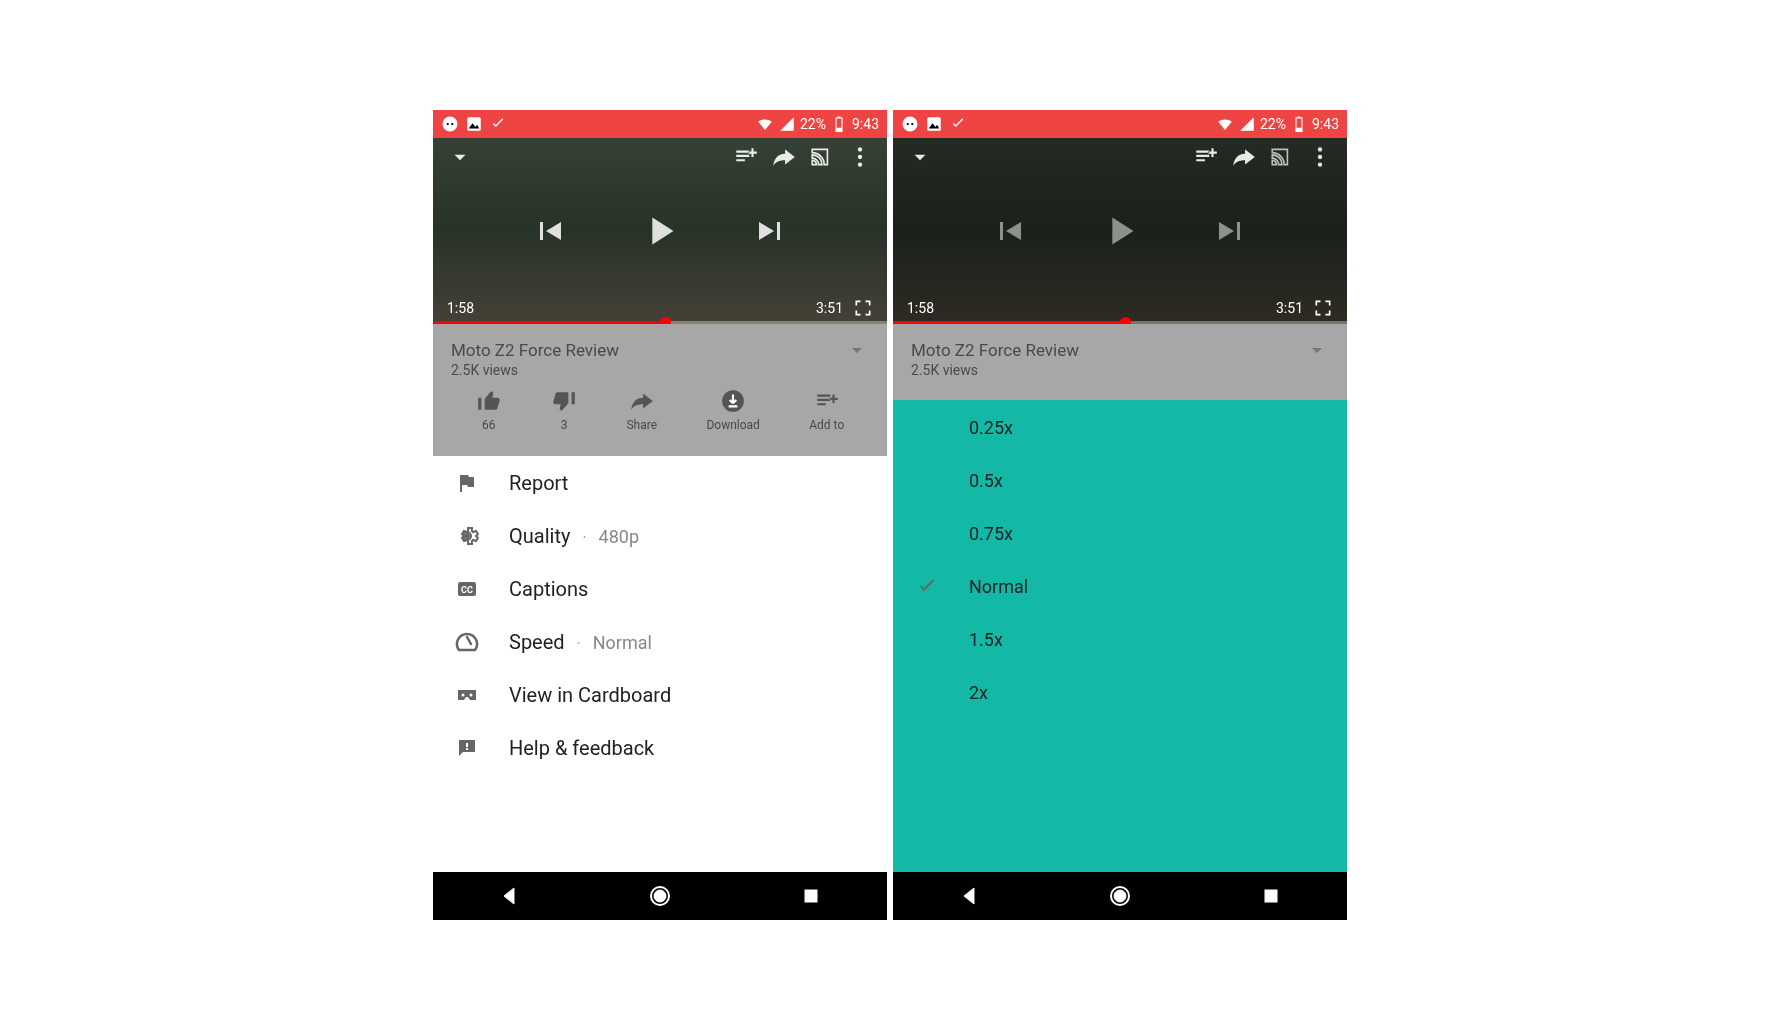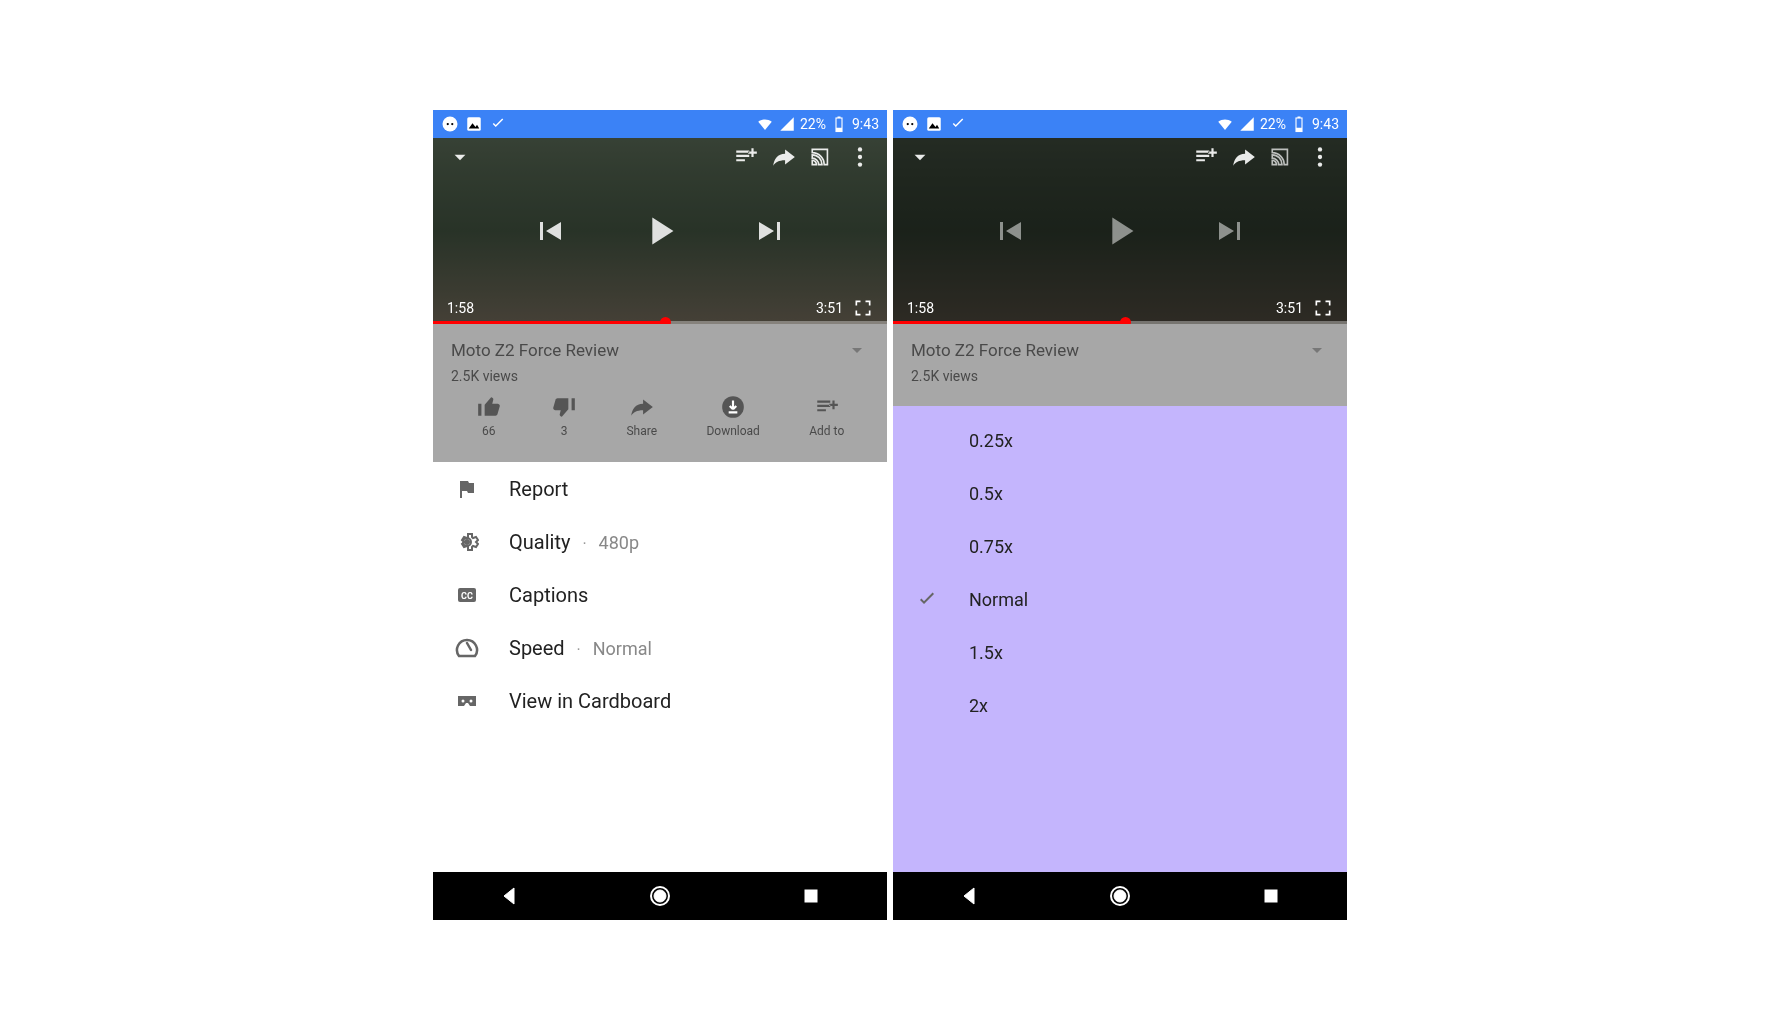--- a/index.html
+++ b/index.html
@@ -1,51 +1,51 @@
 <!DOCTYPE html>
 <html><head>
 <meta charset="utf-8">
 <style>
   * { margin: 0; padding: 0; box-sizing: border-box; font-family: Roboto, Arial, sans-serif; }
   body { background: #fff; width: 1780px; height: 1030px; display: flex; align-items: center; justify-content: center; }
   .container { display: flex; gap: 6px; }
   .phone { width: 454px; height: 810px; background: #fff; position: relative; display: flex; flex-direction: column; overflow: hidden; }
-  .status-bar { height: 28px; background: #3b82f6; color: #fff; display: flex; align-items: center; justify-content: space-between; padding: 0 8px; font-size: 14px; }
+  .status-bar { height: 28px; background: #ef4444; color: #fff; display: flex; align-items: center; justify-content: space-between; padding: 0 8px; font-size: 14px; }
   .status-left { display: flex; gap: 6px; align-items: center; }
   .status-right { display: flex; gap: 4px; align-items: center; }
   .status-icon { width: 18px; height: 18px; fill: #fff; }
   .video-area { position: relative; height: 186px; background: linear-gradient(180deg, #7a9176 0%, #6b8268 20%, #5a7158 50%, #9a8f7a 100%); }
   .dim-overlay { position: absolute; inset: 0; background: rgba(0,0,0,0.55); }
   .video-top-row { position: absolute; top: 6px; left: 0; right: 0; display: flex; align-items: center; padding: 0 14px; gap: 12px; }
   .vt-spacer { flex: 1; }
   .vt-icon { width: 26px; height: 26px; fill: rgba(255,255,255,0.9); }
   .video-center { position: absolute; top: 50%; left: 50%; transform: translate(-50%,-50%); display: flex; gap: 70px; align-items: center; }
   .play-icon { width: 36px; height: 36px; fill: rgba(255,255,255,0.85); }
   .video-bottom { position: absolute; bottom: 6px; left: 0; right: 0; display: flex; align-items: center; padding: 0 14px; color: #fff; font-size: 14px; }
   .vb-time-left { flex: 0 0 auto; }
   .vb-spacer { flex: 1; }
   .progress-bar { position: absolute; bottom: 0; left: 0; right: 0; height: 3px; background: rgba(255,255,255,0.35); }
   .progress-fill { height: 100%; width: 51%; background: #f00; position: relative; }
   .progress-dot { position: absolute; right: -6px; top: -4px; width: 11px; height: 11px; background: #f00; border-radius: 50%; }
   .title-panel { background: #fff; padding: 14px 18px 10px 18px; position: relative; }
   .panel-dim { position: absolute; inset: 0; background: rgba(80,80,80,0.5); }
   .title-row { display: flex; align-items: center; position: relative; }
   .title-text { font-size: 17px; color: #222; flex: 1; }
-  .views-text { font-size: 14px; color: #666; margin-top: 6px; position: relative;}
+  .views-text { font-size: 14px; color: #666; position: relative;}
   .actions-row { display: flex; justify-content: space-around; padding: 10px 0 14px 0; position: relative; }
   .action-item { display: flex; flex-direction: column; align-items: center; gap: 4px; }
   .action-item svg { width: 26px; height: 26px; fill: #555; }
   .action-label { font-size: 12px; color: #555; }
   .menu-sheet { background: #fff; flex: 1; }
   .menu-row { display: flex; align-items: center; height: 53px; padding: 0 22px; gap: 30px; }
   .menu-row svg { width: 24px; height: 24px; fill: #666; flex-shrink: 0; }
   .menu-label { font-size: 20px; color: #222; }
   .menu-sep { color: #999; margin: 0 8px; }
   .menu-sub { color: #888; font-size: 18px; }
-  .speed-sheet { background: #c4b5fd; flex: 1; padding-top: 8px;}
+  .speed-sheet { background: #14b8a6; flex: 1; padding-top: 1px;}
   .speed-row { display: flex; align-items: center; height: 53px; padding: 0 22px; gap: 0; }
   .speed-check { width: 54px; display: flex; justify-content: flex-start; }
   .speed-check svg { width: 24px; height: 24px; fill: #666; }
   .speed-label { font-size: 18px; color: #222; }
   .nav-bar { height: 48px; background: #000; display: flex; align-items: center; justify-content: space-around; margin-top: auto; }
   .nav-icon { width: 24px; height: 24px; fill: #fff; stroke: #fff;}
   .dimmed .title-text, .dimmed .views-text, .dimmed .action-label { color: rgba(50,50,50,0.8); }
   .chevron-down { width: 24px; height: 24px; fill: #777; }
   .fullscreen-icon { width: 20px; height: 20px; fill: #fff; margin-left: 10px;}
 </style>
@@ -215,20 +215,28 @@
         </span>
       </div>
       <div class="menu-row">
         <svg viewBox="0 0 24 24">
             <path d="M3 7h18v10h-6l-2-3h-2l-2 3H3z" fill="#666"></path>
             <circle cx="8" cy="12" r="1.5" fill="#fff"></circle>
             <circle cx="16" cy="12" r="1.5" fill="#fff"></circle>
           </svg>
         <span class="menu-label">View in Cardboard</span>
       </div>
+      <div class="menu-row">
+        <svg viewBox="0 0 24 24">
+            <path d="M4 4h16v12H8l-4 4z" fill="#666"></path>
+            <rect x="11" y="7" width="2" height="4" fill="#fff"></rect>
+            <rect x="11" y="12" width="2" height="2" fill="#fff"></rect>
+          </svg>
+        <span class="menu-label">Help &amp; feedback</span>
+      </div>
     </div>
 
     <div class="nav-bar">
       <svg class="nav-icon" viewBox="0 0 24 24">
           <path d="M17 4l-10 8 10 8z"></path>
         </svg>
       <svg class="nav-icon" viewBox="0 0 24 24">
           <circle cx="12" cy="12" r="9" fill="none" stroke="#fff" stroke-width="2"></circle>
           <circle cx="12" cy="12" r="6" fill="#fff"></circle>
         </svg>

